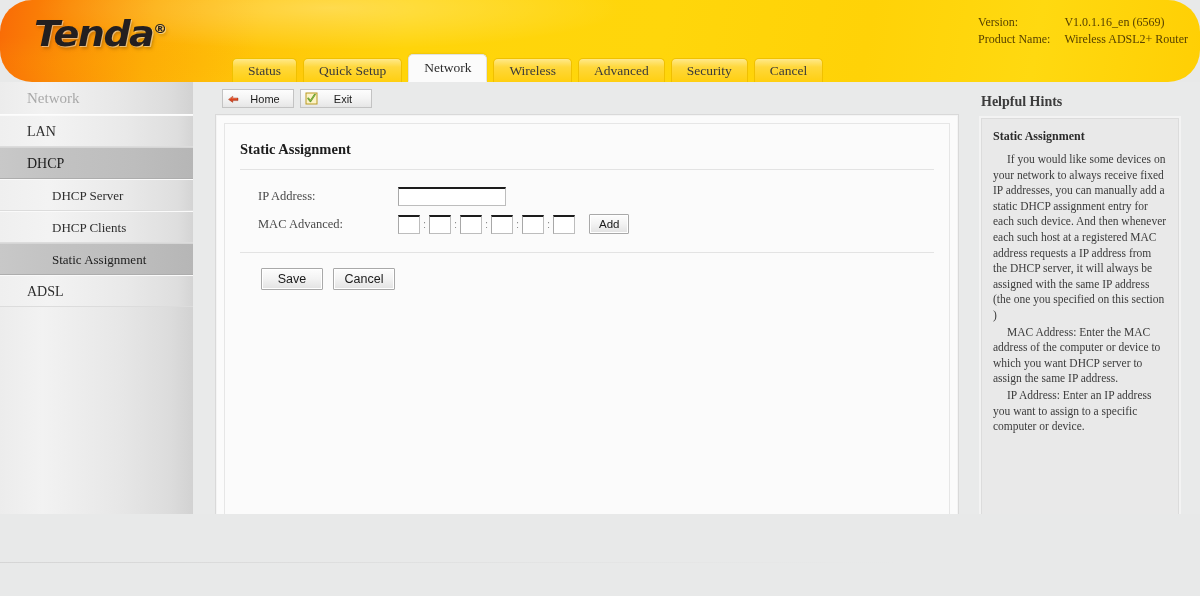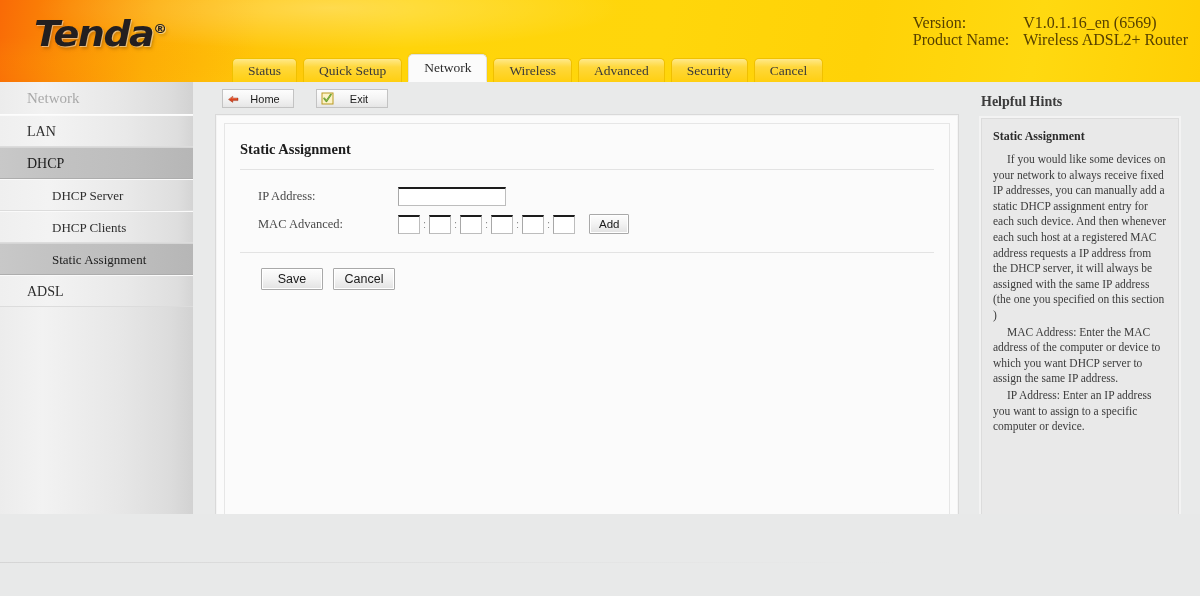--- a/index.html
+++ b/index.html
@@ -13,20 +13,21 @@
 
   
   .header {
     position: relative;
     width: 1200px; height: 82px;
     background: linear-gradient(100deg,
         #f96a06 0%, #fb8c06 6%, #fdae07 13%,
         #ffc709 22%, #ffd40a 34%, #ffd60b 55%,
         #ffd207 72%, #ffd910 86%, #ffcf04 100%);
     overflow: hidden;
+    border-radius: 32px;
   }
   .header-sheen {
     position: absolute; left: 0; top: 0; width: 1200px; height: 82px;
     background: radial-gradient(ellipse 420px 60px at 330px 8px, rgba(255,255,255,.28), rgba(255,255,255,0) 70%),
                 radial-gradient(ellipse 300px 40px at 120px 62px, rgba(255,170,0,.20), rgba(255,255,255,0) 72%);
     pointer-events: none;
   }
   .logo {
     position: absolute; left: 34px; top: 13px;
     font-family: "DejaVu Sans", sans-serif;
@@ -44,21 +45,21 @@
   }
 
   .verinfo {
     position: absolute; right: 12px; top: 14px;
     font-family: "Liberation Serif", serif;
     font-size: 11.5px; color: #5a4300;
     line-height: 17px;
     white-space: nowrap;
   }
   .verinfo table { border-collapse: collapse; }
-  .verinfo td { padding: 0 0 0 0; font-size: 16px; color: #574100; margin-top: 40px; }
+  .verinfo td { padding: 0 0 0 0; font-size: 12px; color: #574100; margin-top: 40px; }
   .verinfo td.k { padding-right: 14px; }
 
   
   .tabs {
     position: absolute; left: 232px; bottom: 0;
     height: 26px;
     display: flex; align-items: flex-end; gap: 6px;
   }
   .tab {
     height: 24px;
@@ -123,21 +124,21 @@
   .side-fill {
     position: absolute; left: 0; top: 294px;
     width: 193px; height: 250px;
     background: linear-gradient(90deg,#ededed 0%, #f1f1f1 25%, #e8e8e8 65%, #dcdcdc 92%, #d1d1d1 100%);
     border-bottom: 1px solid #cbcbcb;
   }
 
   
   .toolbar {
     position: absolute; left: 222px; top: 7px;
-    display: flex; gap: 22px;
+    display: flex; gap: 6px;
   }
   .tbtn {
     height: 19px;
     min-width: 72px;
     display: flex; align-items: center;
     padding: 0 6px 0 4px;
     background: linear-gradient(180deg,#fdfdfd 0%, #f4f4f4 50%, #e6e6e6 100%);
     border: 1px solid #c3c3c3;
     font-family: "Liberation Sans", sans-serif;
     font-size: 11px; color: #1b1b1b;

